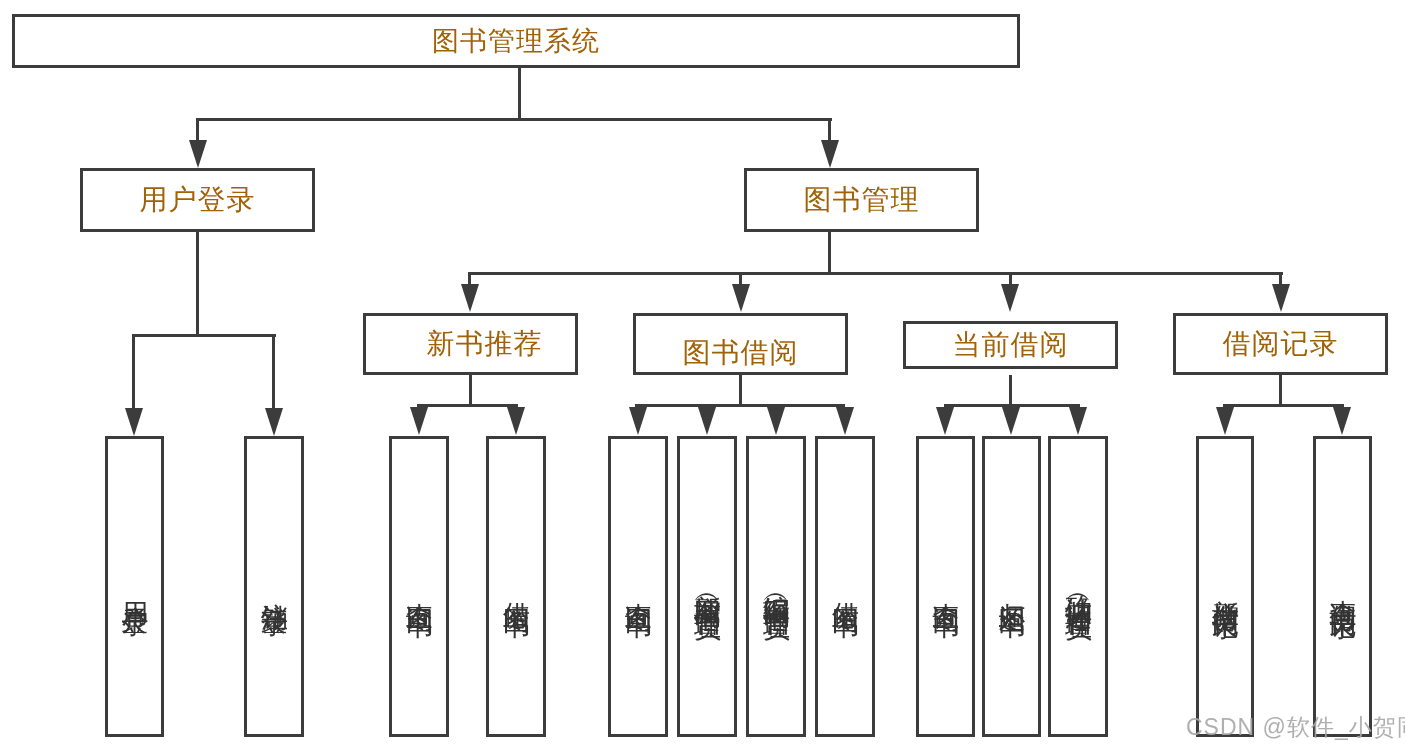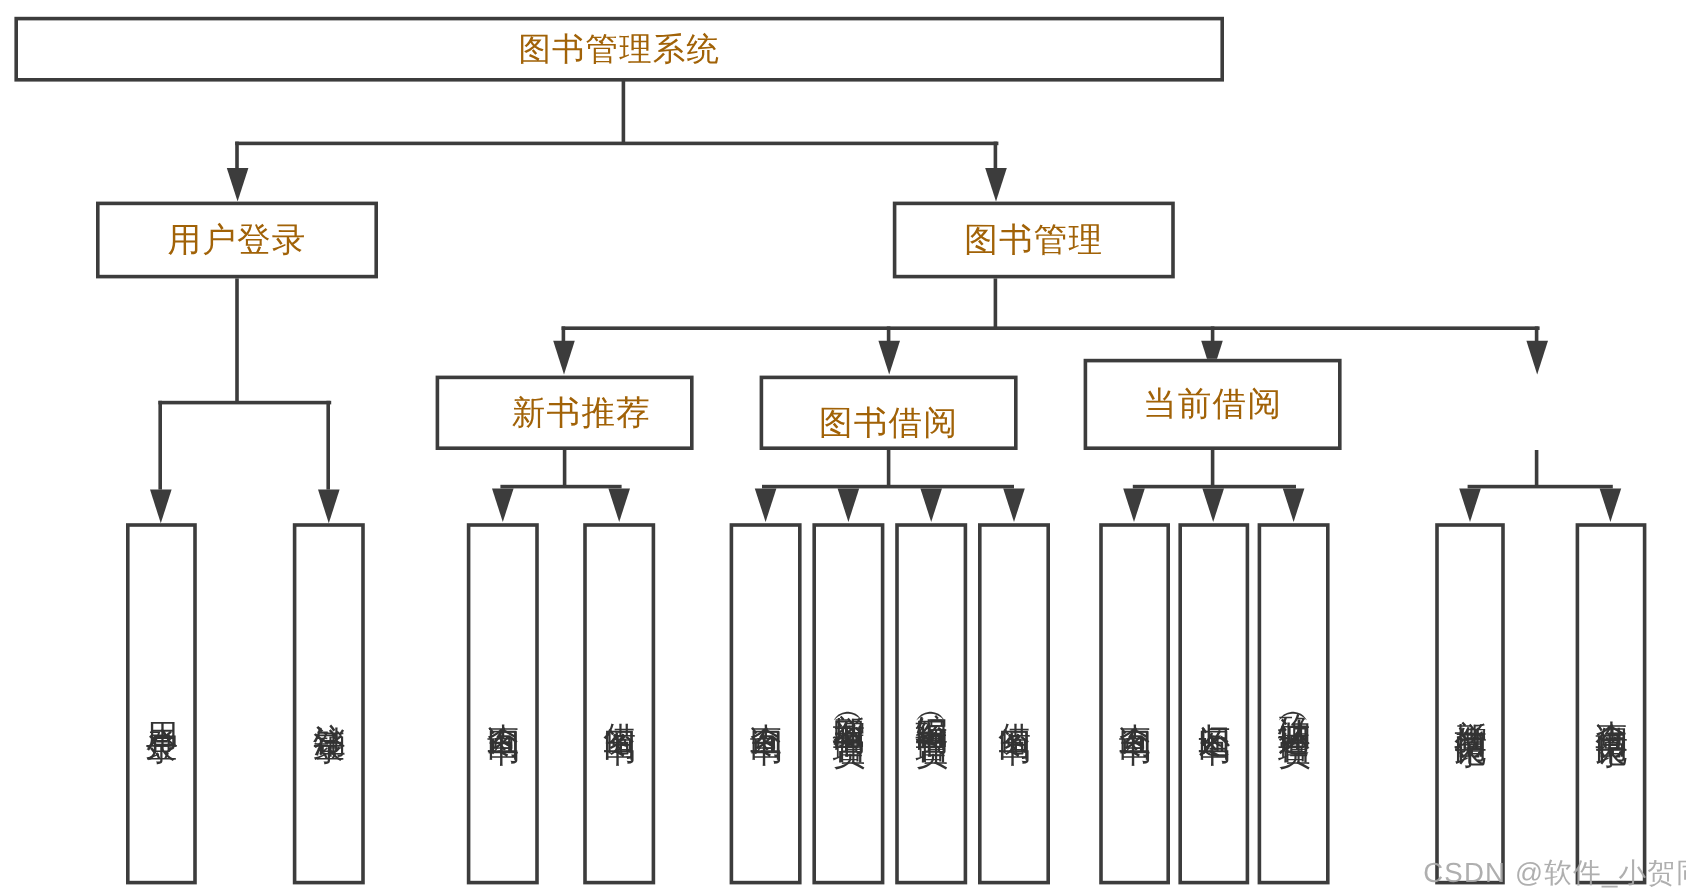--- a/index.html
+++ b/index.html
@@ -73,22 +73,25 @@
   <div class="arr" style="left:1001px;top:284px;"></div>
   <div class="vline" style="left:1279px;top:272px;height:14px;"></div>
   <div class="arr" style="left:1272px;top:284px;"></div>
 
   <div class="box lvl3" style="left:363px;top:313px;width:215px;height:62px;padding-left:28px;">
     <span class="hlabel">新书推荐</span>
   </div>
   <div class="box lvl3" style="left:633px;top:313px;width:215px;height:62px;align-items:flex-end;">
     <span class="hlabel">图书借阅</span>
   </div>
-  <div class="box lvl3" style="left:903px;top:299px;width:215px;height:76px;">
+  <div class="box lvl3" style="left:903px;top:321px;width:215px;height:48px;">
     <span class="hlabel">当前借阅</span>
+  </div>
+  <div class="box lvl3" style="left:1173px;top:313px;width:215px;height:62px;">
+    <span class="hlabel">借阅记录</span>
   </div>
 
   <div class="vline" style="left:469px;top:375px;height:31px;"></div>
   <div class="hline" style="left:417px;top:404px;width:101px;"></div>
   <div class="arr" style="left:410px;top:407px;"></div>
   <div class="arr" style="left:507px;top:407px;"></div>
 
   <div class="vline" style="left:739px;top:375px;height:31px;"></div>
   <div class="hline" style="left:635px;top:404px;width:210px;"></div>
   <div class="arr" style="left:629px;top:407px;"></div>

